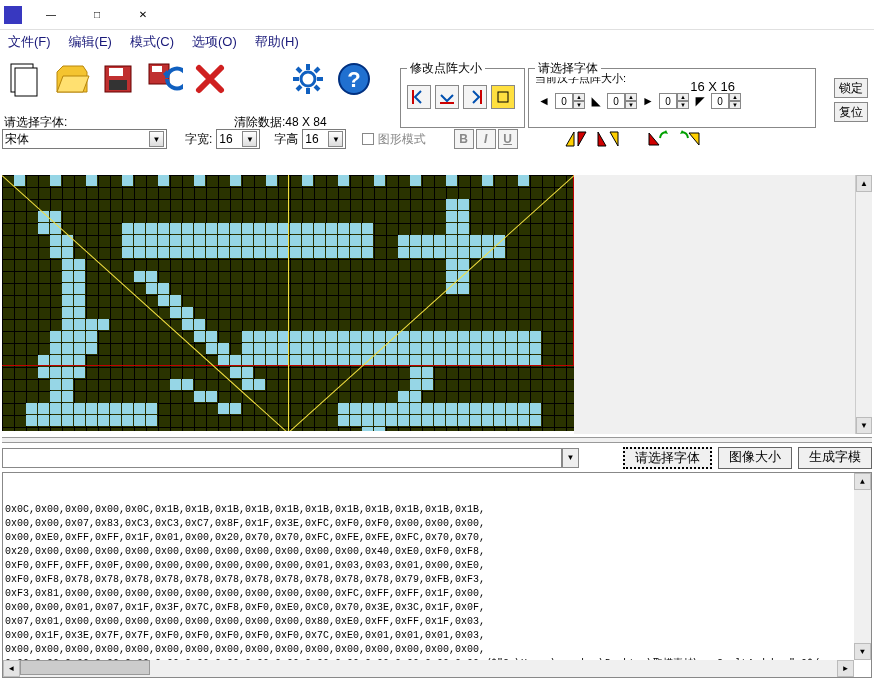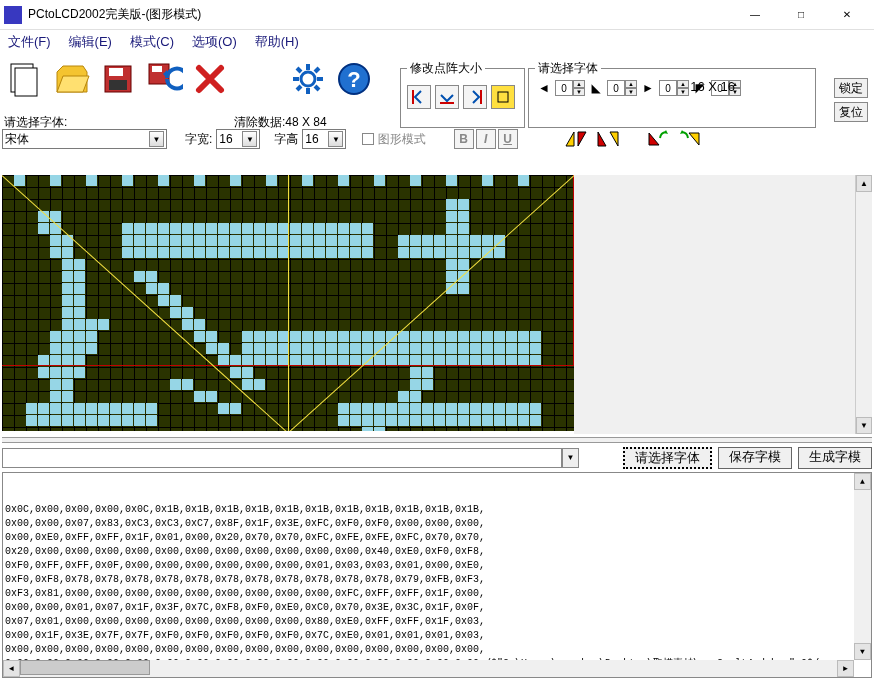--- a/index.html
+++ b/index.html
@@ -64,21 +64,20 @@
 .sgicon { width: 18px; height: 18px; display: inline-flex; align-items: center; justify-content: center; }
 
 .smallbtn { width: 24px; height: 24px; border: 1px solid #888; background: #f4f4f4; display: inline-flex; align-items: center; justify-content: center; }
 .colorbtn { width: 28px; height: 20px; display: inline-flex; align-items: center; justify-content: center; }
 </style>
 </head>
 <body>
 
 <div class="titlebar">
   <span class="icon"></span>
-  <span class="title">PCtoLCD2002完美版-(图形模式)</span>
   <div class="winbtn">—</div>
   <div class="winbtn">□</div>
   <div class="winbtn">✕</div>
 </div>
 
 <div class="menubar">
   <span>文件(F)</span>
   <span>编辑(E)</span>
   <span>模式(C)</span>
   <span>选项(O)</span>
@@ -166,20 +165,21 @@
     <div class="smallbtn" style="background:#ffe040">
         <svg width="16" height="16">
           <rect x="3" y="3" width="10" height="10" fill="#ffe040" stroke="#000"></rect>
         </svg>
       </div>
   </div>
 </div>
 
 <div class="group-box sizegrp">
   <span class="legend">请选择字体</span>
+  <div style="font-size:11px;margin-top:-2px"><span>当前汉字点阵大小:</span></div>
   <div style="position:absolute;right:80px;top:10px;font-size:13px">16 X 16</div>
   <div style="display:flex;gap:2px;margin-top:6px;align-items:center">
     <span class="sgicon">◄</span>
     <div class="spinbox">
         <input class="si" value="0" style="">
         <div class="spn">
           <div>▲</div>
           <div>▼</div>
         </div>
       </div>
@@ -602,21 +602,21 @@
   </div>
 </div>
 
 <div class="separator"></div>
 
 <div class="midrow">
   <div class="midinput"></div>
   <div style="width:17px;height:20px;border:1px solid #888;background:#eee;font-size:8px;text-align:center;line-height:18px">▼</div>
   <div style="flex:1"></div>
   <div class="midbtn active">请选择字体</div>
-  <div class="midbtn">保存字模</div>
+  <div class="midbtn">图像大小</div>
   <div class="midbtn">生成字模</div>
 </div>
 
 <div class="output">
   <div id="outputtext">0x0C,0x00,0x00,0x00,0x0C,0x1B,0x1B,0x1B,0x1B,0x1B,0x1B,0x1B,0x1B,0x1B,0x1B,0x1B,
 0x00,0x00,0x07,0x83,0xC3,0xC3,0xC7,0x8F,0x1F,0x3E,0xFC,0xF0,0xF0,0x00,0x00,0x00,
 0x00,0xE0,0xFF,0xFF,0x1F,0x01,0x00,0x20,0x70,0x70,0xFC,0xFE,0xFE,0xFC,0x70,0x70,
 0x20,0x00,0x00,0x00,0x00,0x00,0x00,0x00,0x00,0x00,0x00,0x00,0x40,0xE0,0xF0,0xF8,
 0xF0,0xFF,0xFF,0x0F,0x00,0x00,0x00,0x00,0x00,0x00,0x01,0x03,0x03,0x01,0x00,0xE0,
 0xF0,0xF8,0x78,0x78,0x78,0x78,0x78,0x78,0x78,0x78,0x78,0x78,0x78,0x79,0xFB,0xF3,

